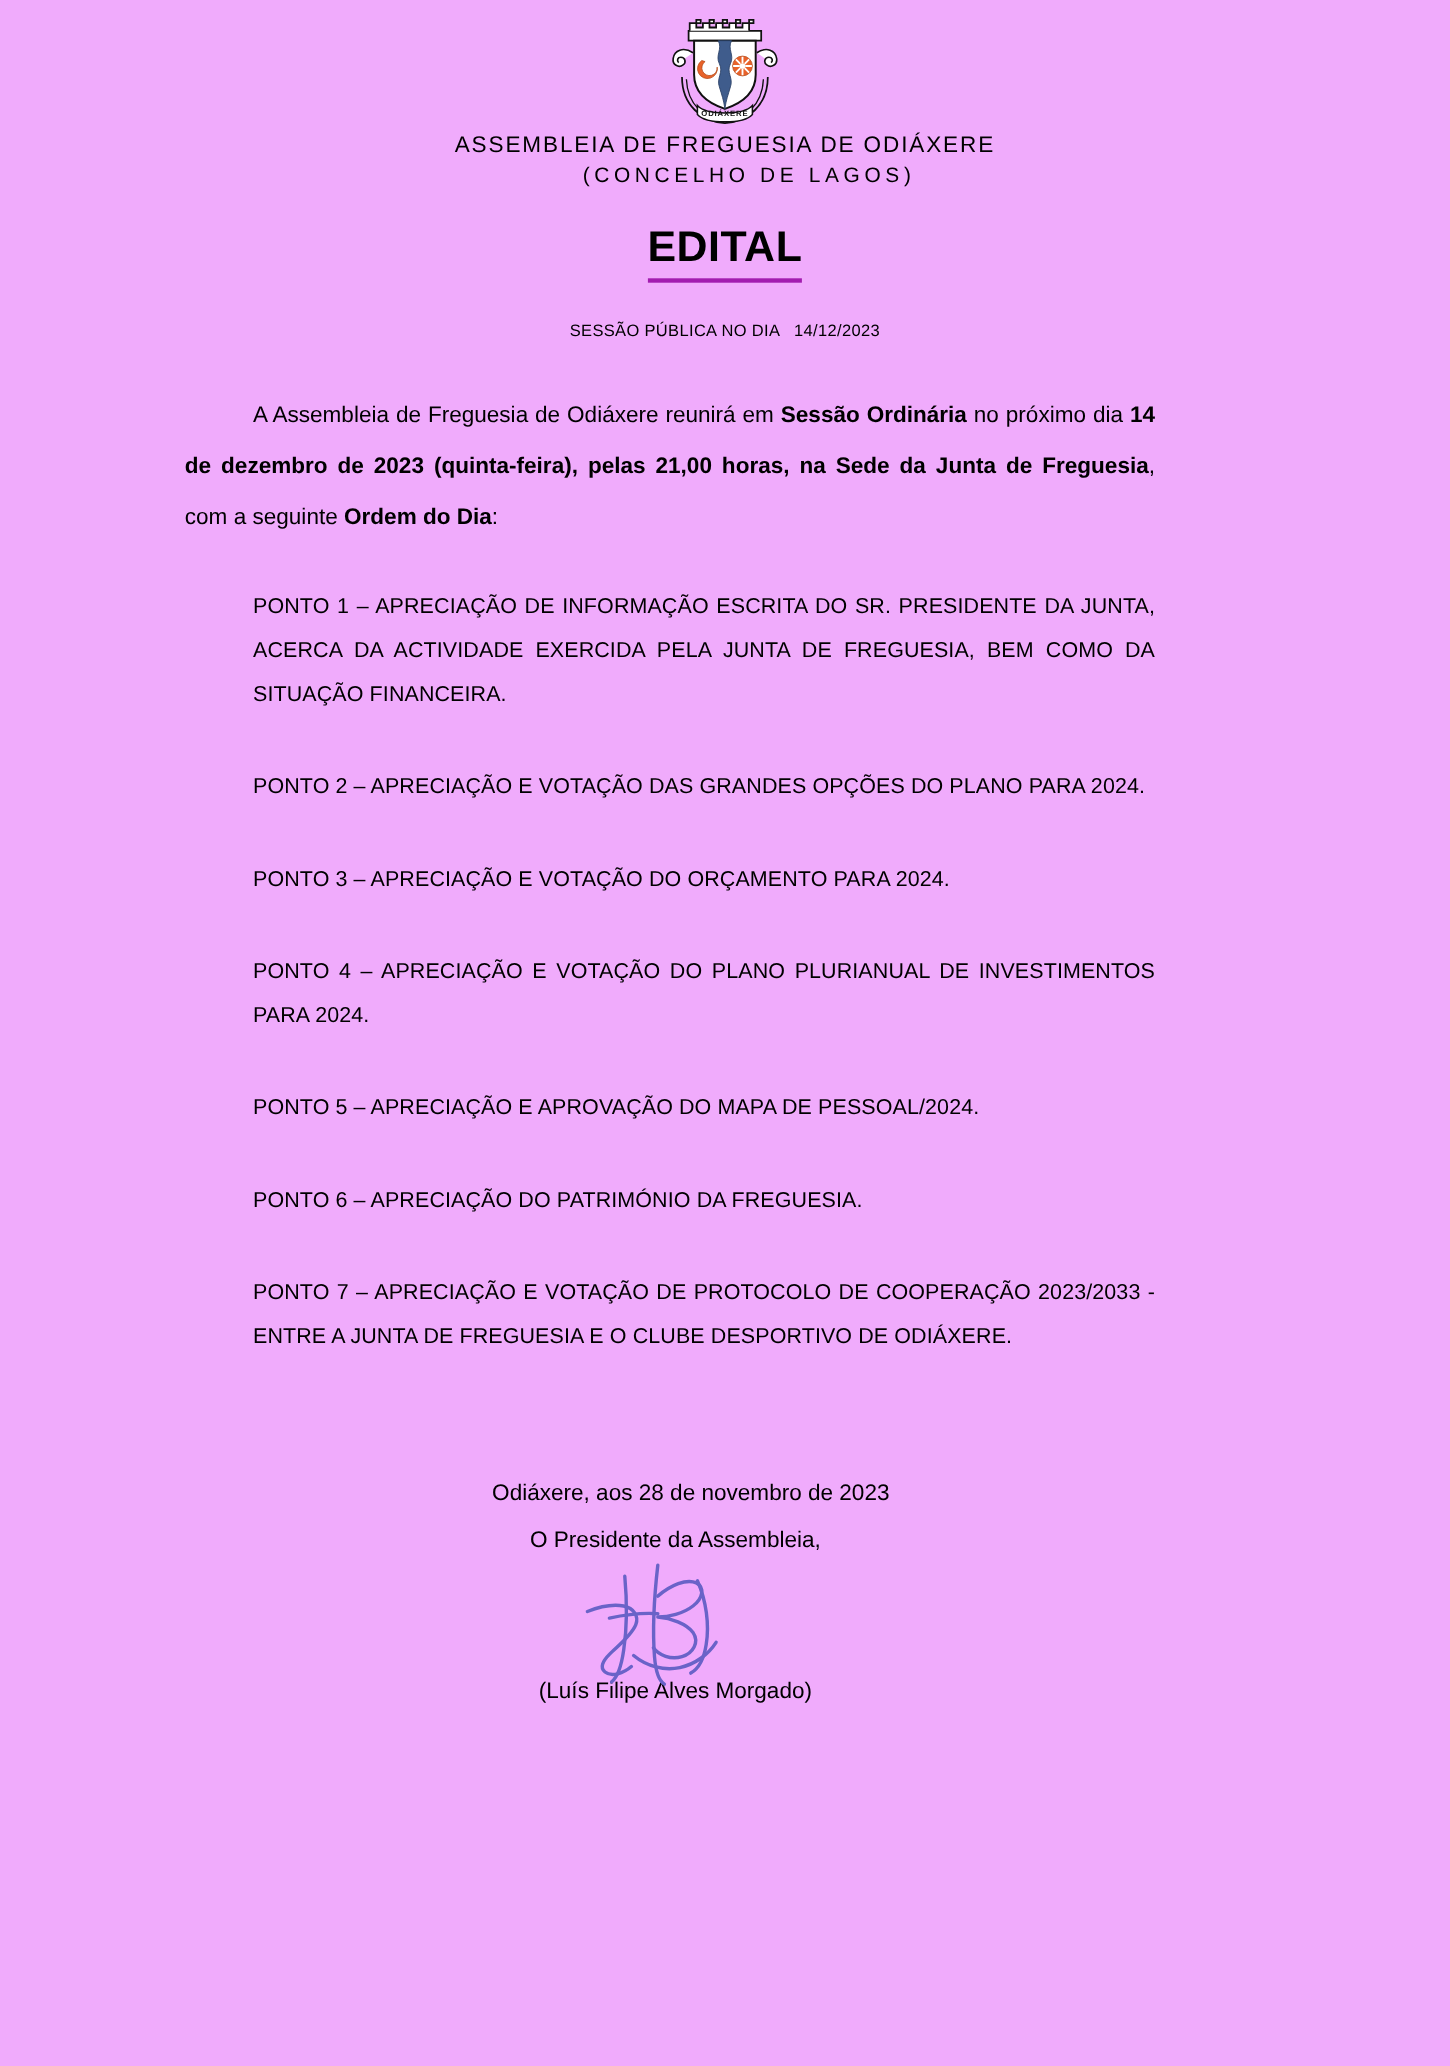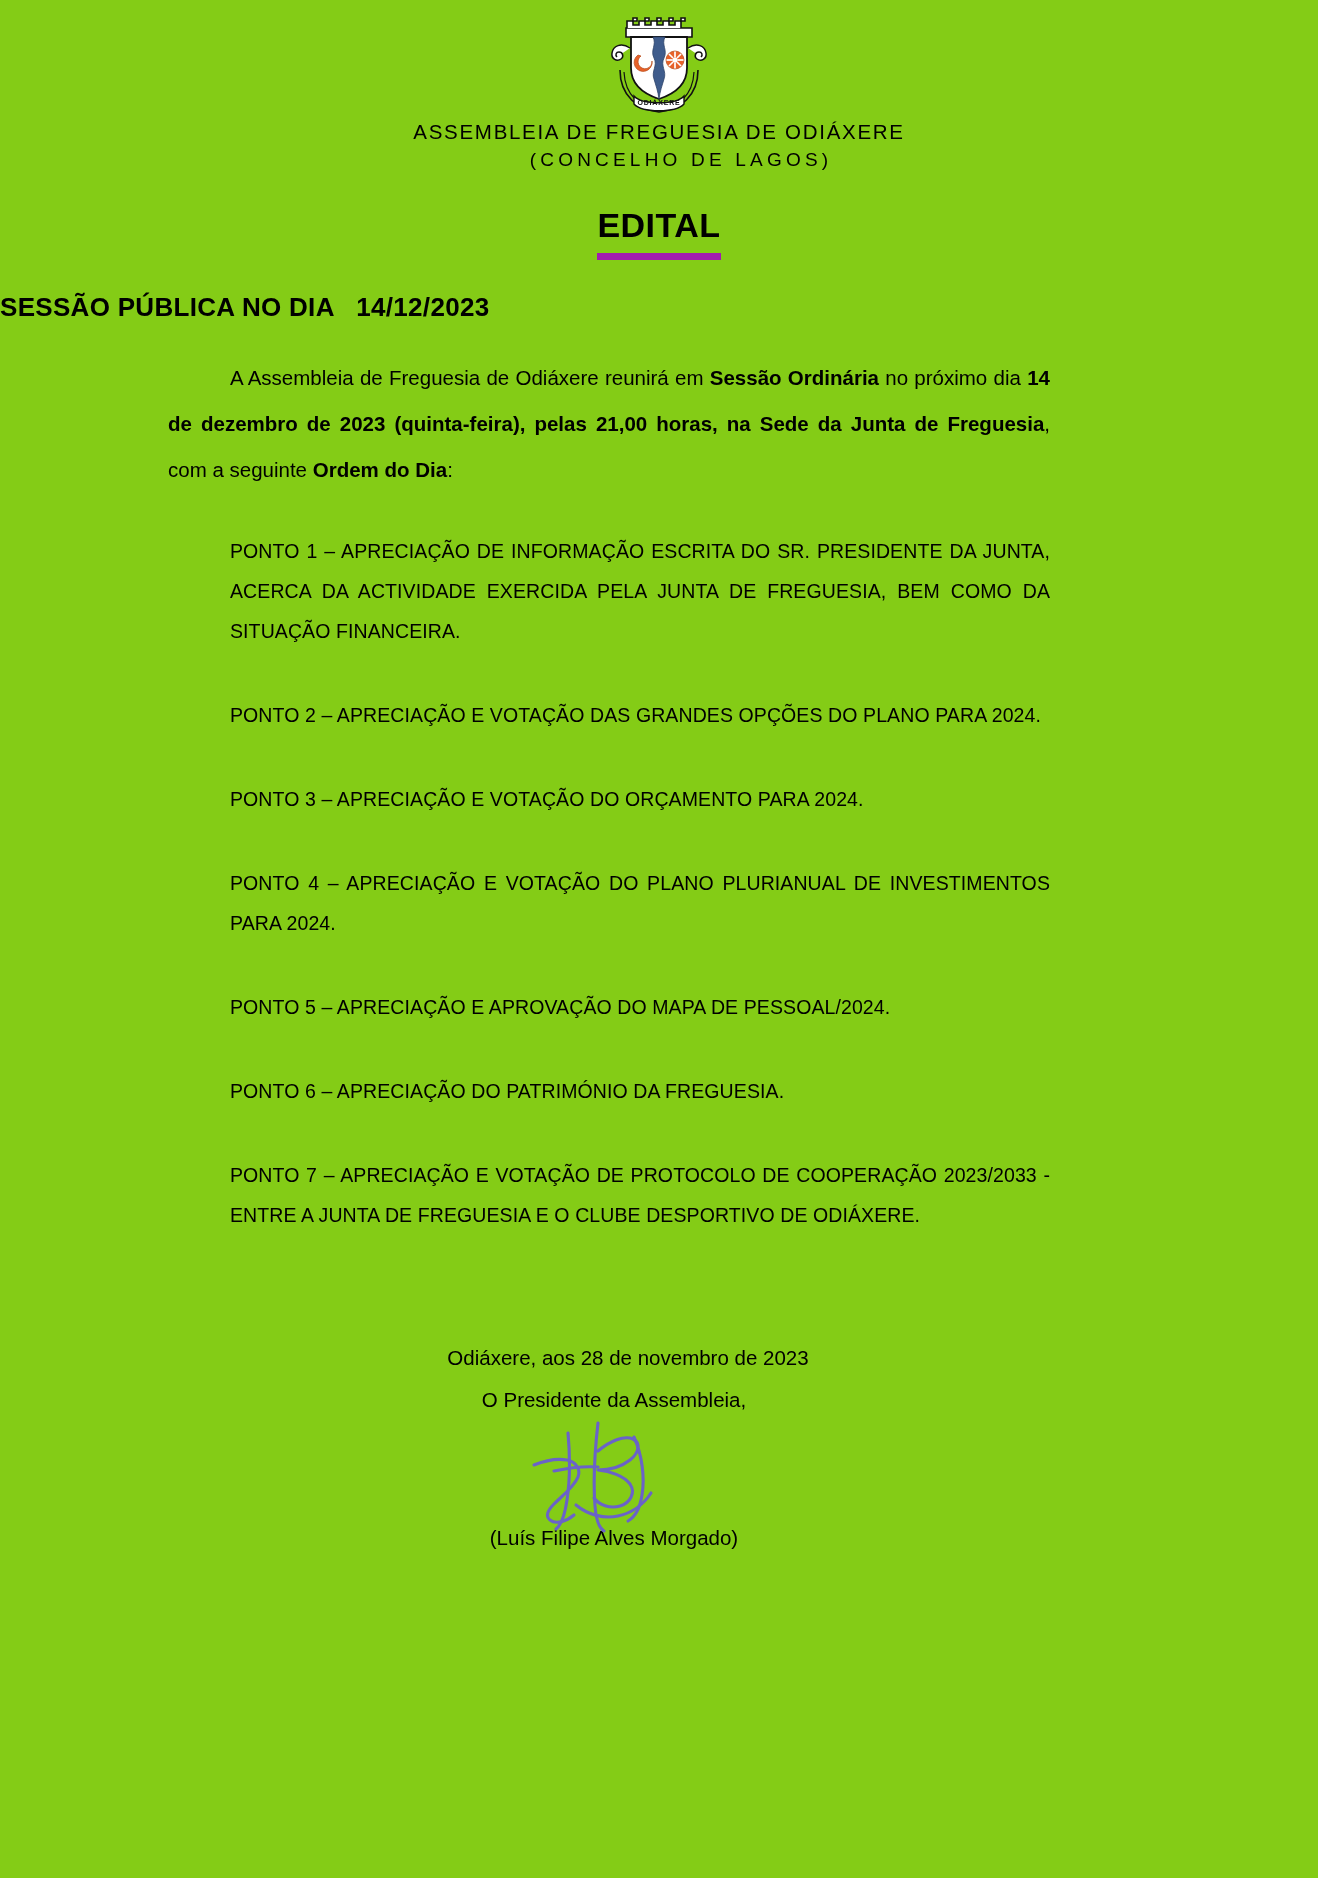--- a/index.html
+++ b/index.html
@@ -10,21 +10,21 @@
   body {
     font-family: "Liberation Sans", sans-serif;
     color: #000000;
     -webkit-font-smoothing: antialiased;
   }
   .page {
     position: relative;
     width: 1318px;
     height: 1878px;
     margin: 0 auto;
-    background: #84cc16;
+    background: #f0abfc;
     overflow: hidden;
   }
 
   
   .crest-wrap {
     position: absolute;
     top: 8px;
     left: 0;
     right: 0;
     display: flex;
@@ -57,36 +57,36 @@
   
   .title-wrap {
     position: absolute;
     top: 198px;
     left: 0;
     right: 0;
     text-align: center;
   }
   .edital-title {
     display: inline-block;
-    font-size: 34px;
+    font-size: 39px;
     font-weight: bold;
     letter-spacing: 0.5px;
     line-height: 54px;
-    border-bottom: 7px solid #a21caf;
+    border-bottom: 4px solid #a21caf;
     padding-bottom: 1px;
   }
 
   .session-line {
     position: absolute;
     top: 292px;
     left: 0;
     right: 0;
-    text-align: left;
-    font-size: 26px;
-    font-weight: bold;
+    text-align: center;
+    font-size: 15px;
+    font-weight: normal;
     letter-spacing: 0.3px;
     white-space: pre;
   }
 
   
   .body-block {
     position: absolute;
     top: 355px;
     left: 168px;
     width: 882px;

